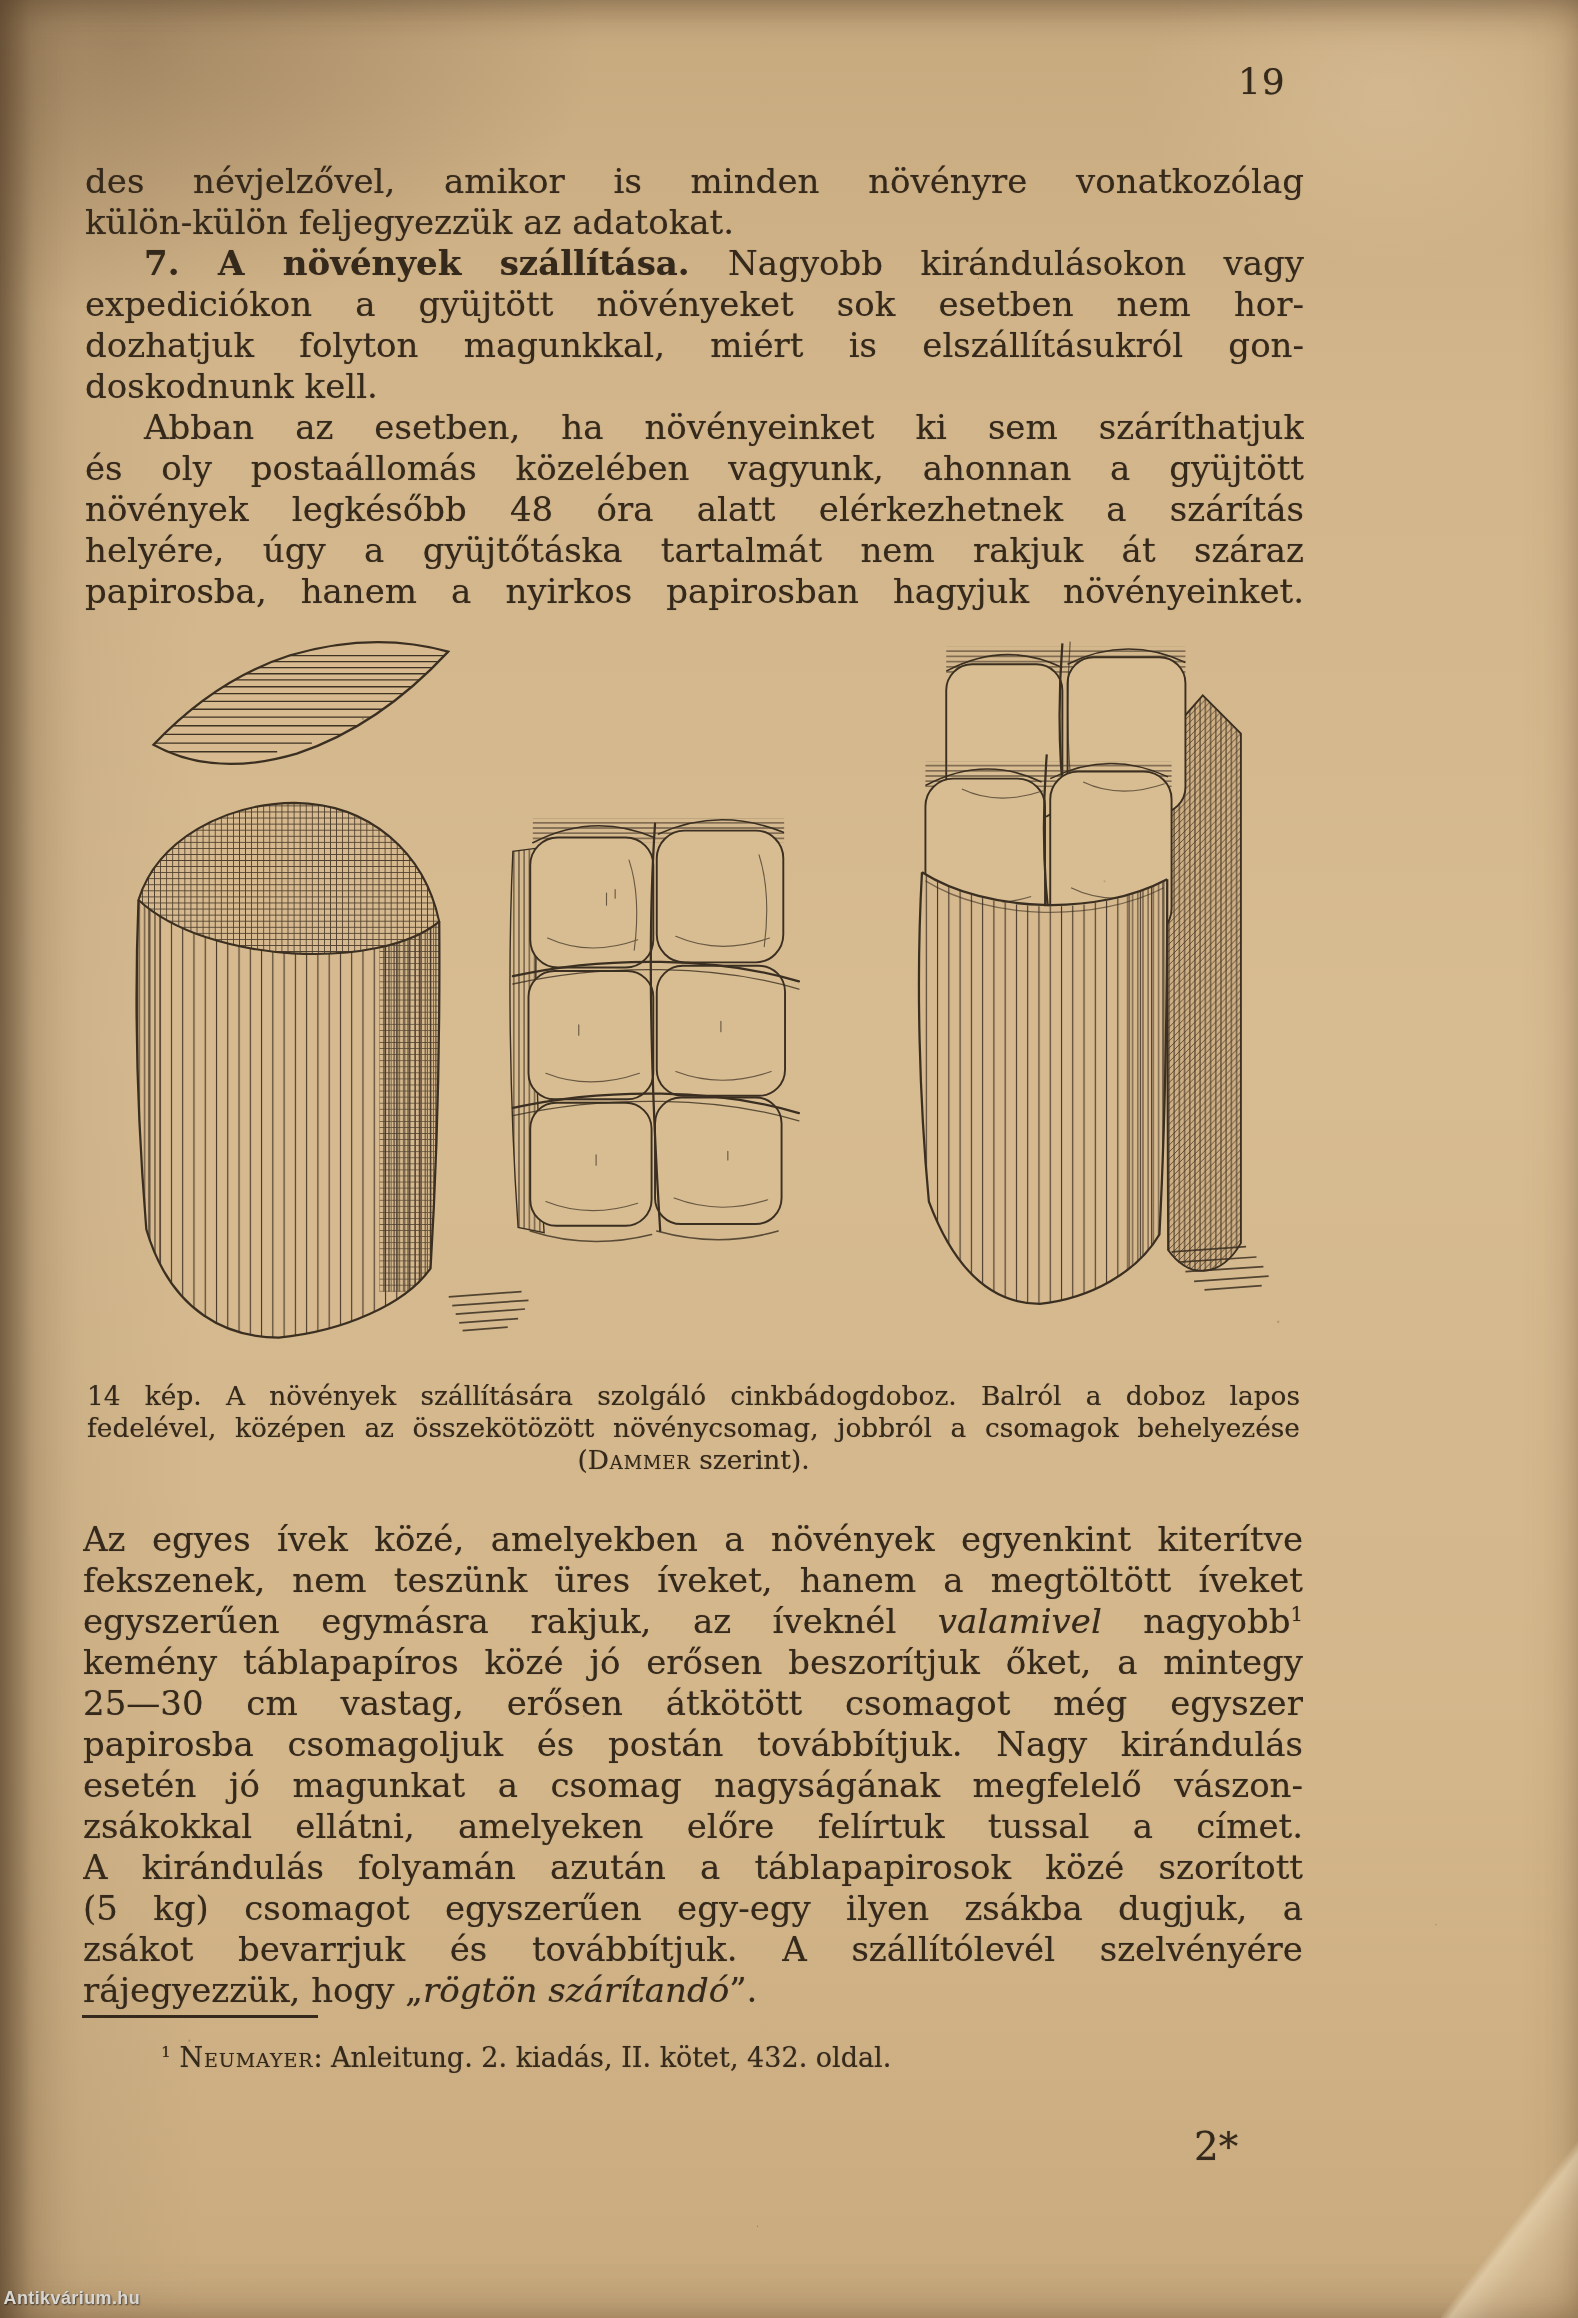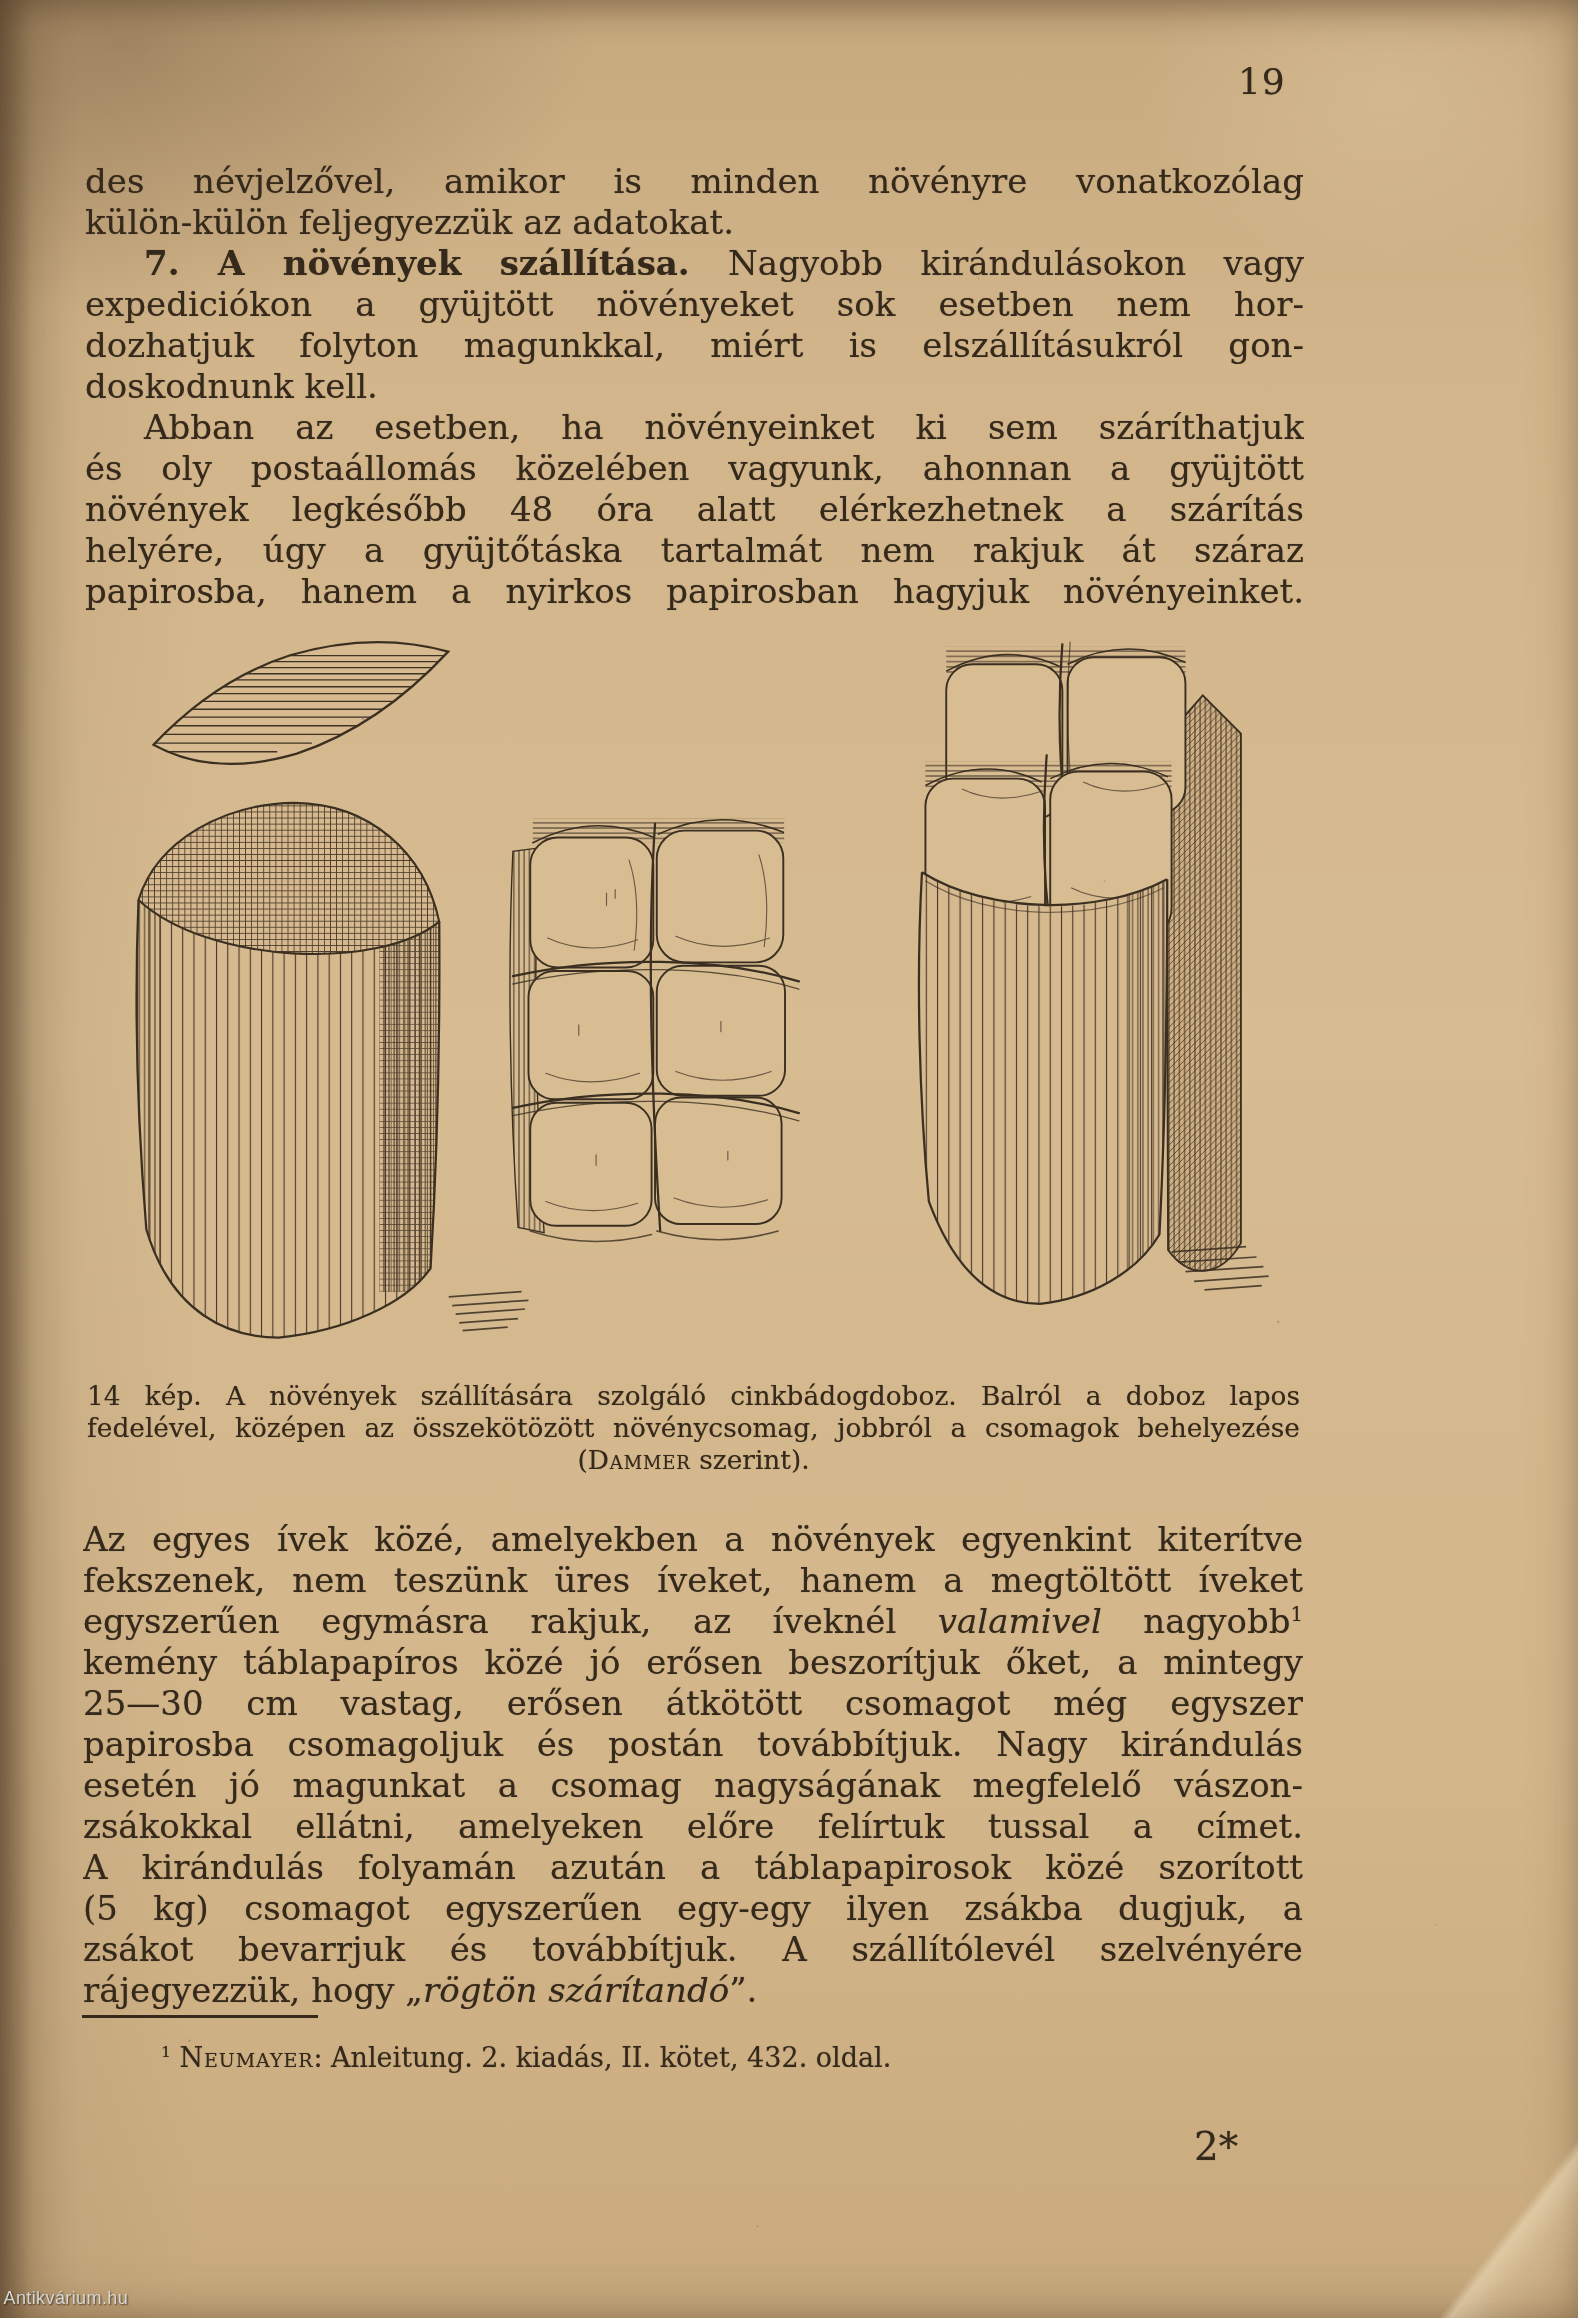--- a/index.html
+++ b/index.html
@@ -59,21 +59,21 @@
   .sc{font-variant:small-caps;letter-spacing:0.9px;}
   sup{font-size:58%;vertical-align:super;line-height:0;}
   .caption{position:absolute;left:87px;top:1380px;width:1213px;}
   .caption .line{height:32px;line-height:32px;font-size:26.4px;}
   .caption .c{text-align:center;white-space:normal;}
   .rule{position:absolute;left:82px;top:2015px;width:236px;height:3px;background:var(--c-ink);}
   .footnote{position:absolute;left:85px;top:2039px;width:1144px;font-size:27px;line-height:38px;text-indent:76px;}
   .sig{position:absolute;left:1194px;top:2124px;font-size:39px;}
   .watermark{
     position:absolute;left:3.5px;top:2288px;
-    font-family:"Liberation Sans","DejaVu Sans",sans-serif;font-weight:normal;font-size:18px;
+    font-family:"Liberation Sans","DejaVu Sans",sans-serif;font-weight:bold;font-size:18px;
     color:var(--c-watermark_text);text-shadow:0.9px 0.9px 1.7px rgba(15,15,15,.65);letter-spacing:0.4px;
   }
   .figure{position:absolute;left:121px;top:633px;width:1179px;height:728px;}
 </style>
 </head>
 <body>
 
 <div class="page">
 
   <div class="pageno">19</div>

